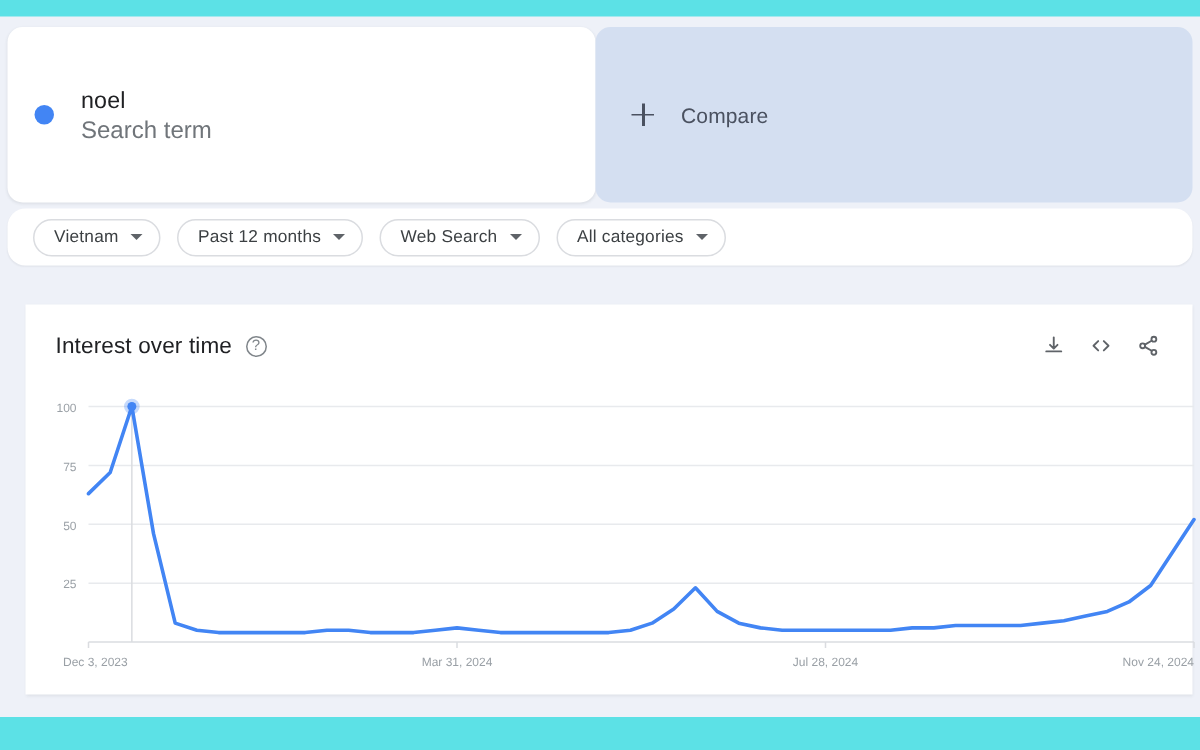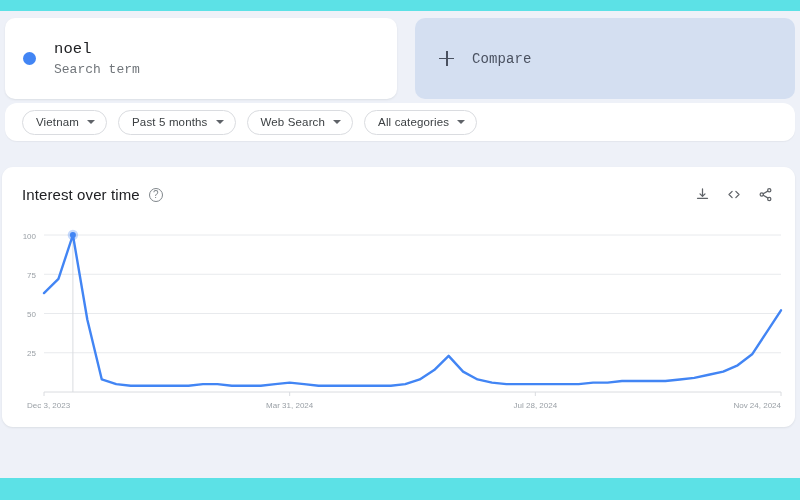--- a/index.html
+++ b/index.html
@@ -13,24 +13,23 @@
   #page {
     position:absolute;
     left:0; top:11px;
     width:800px; height:467px;
     background:#eef1f8;
     padding:0;
   }
   
   .cards-row {
     display:flex;
-    gap:18px;
+    gap:0;
     padding:7px 5px 0 5px;
-    height:88px;
-    font-family:Liberation Mono, monospace;
+    height:124px;
   }
   .term-card {
     width:392px;
     background:#ffffff;
     border-radius:10px;
     display:flex;
     align-items:center;
     padding-left:18px;
     box-shadow:0 1px 2px rgba(60,64,67,.10);
   }
@@ -42,21 +41,21 @@
     margin-right:18px;
   }
   .term-text { display:flex; flex-direction:column; justify-content:center; }
   .term-title {
     font-size:15.5px;
     color:#202124;
     line-height:19px;
     letter-spacing:.1px;
   }
   .term-sub {
-    font-size:13px;
+    font-size:16px;
     color:#70757a;
     line-height:17px;
     margin-top:2px;
   }
   .compare-card {
     flex:1;
     background:#d4dff1;
     border-radius:10px;
     display:flex;
     align-items:center;
@@ -111,22 +110,22 @@
   .caret {
     margin-left:8px;
     width:0; height:0;
     border-left:4px solid transparent;
     border-right:4px solid transparent;
     border-top:4.5px solid #5f6368;
   }
   
   .chart-card {
     background:#ffffff;
-    margin:26px 5px 0 2px;
-    border-radius:11px;
+    margin:26px 5px 0 17px;
+    border-radius:0;
     height:260px;
     position:relative;
     box-shadow:0 1px 2px rgba(60,64,67,.10);
   }
   .chart-head {
     display:flex;
     align-items:center;
     justify-content:space-between;
     padding:19px 22px 0 20px;
   }
@@ -178,21 +177,21 @@
     </div>
 
   </div>
 
   <div class="filter-bar">
     <div class="chip">
       <span class="chip-label">Vietnam</span>
       <span class="caret"></span>
     </div>
     <div class="chip">
-      <span class="chip-label">Past 5 months</span>
+      <span class="chip-label">Past 12 months</span>
       <span class="caret"></span>
     </div>
     <div class="chip">
       <span class="chip-label">Web Search</span>
       <span class="caret"></span>
     </div>
     <div class="chip">
       <span class="chip-label">All categories</span>
       <span class="caret"></span>
     </div>

